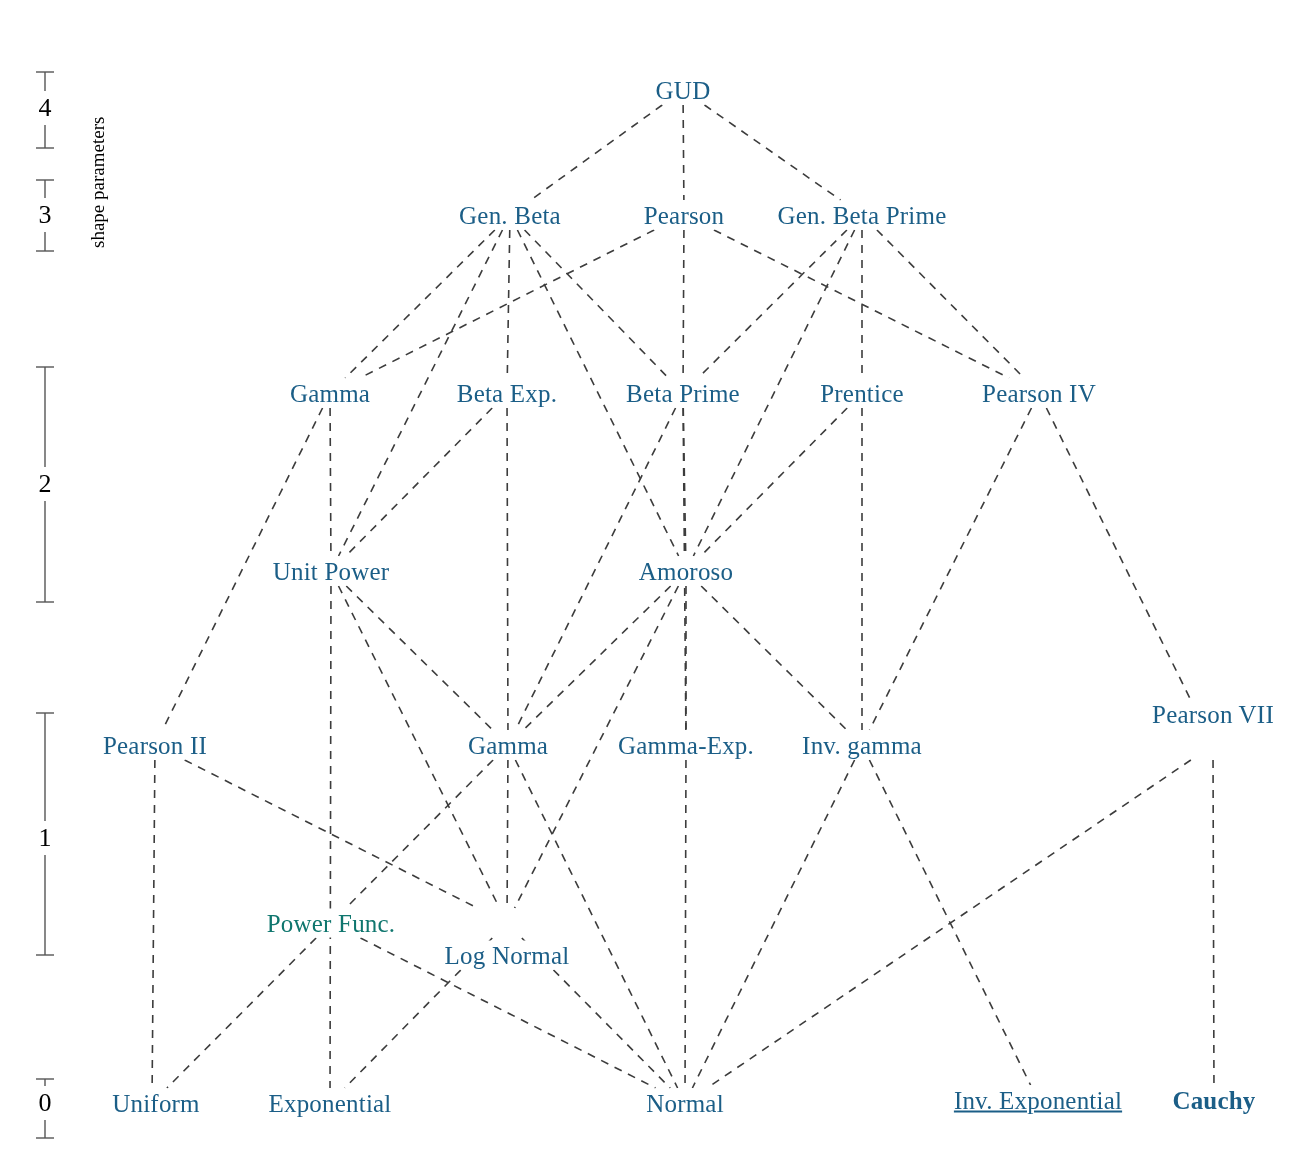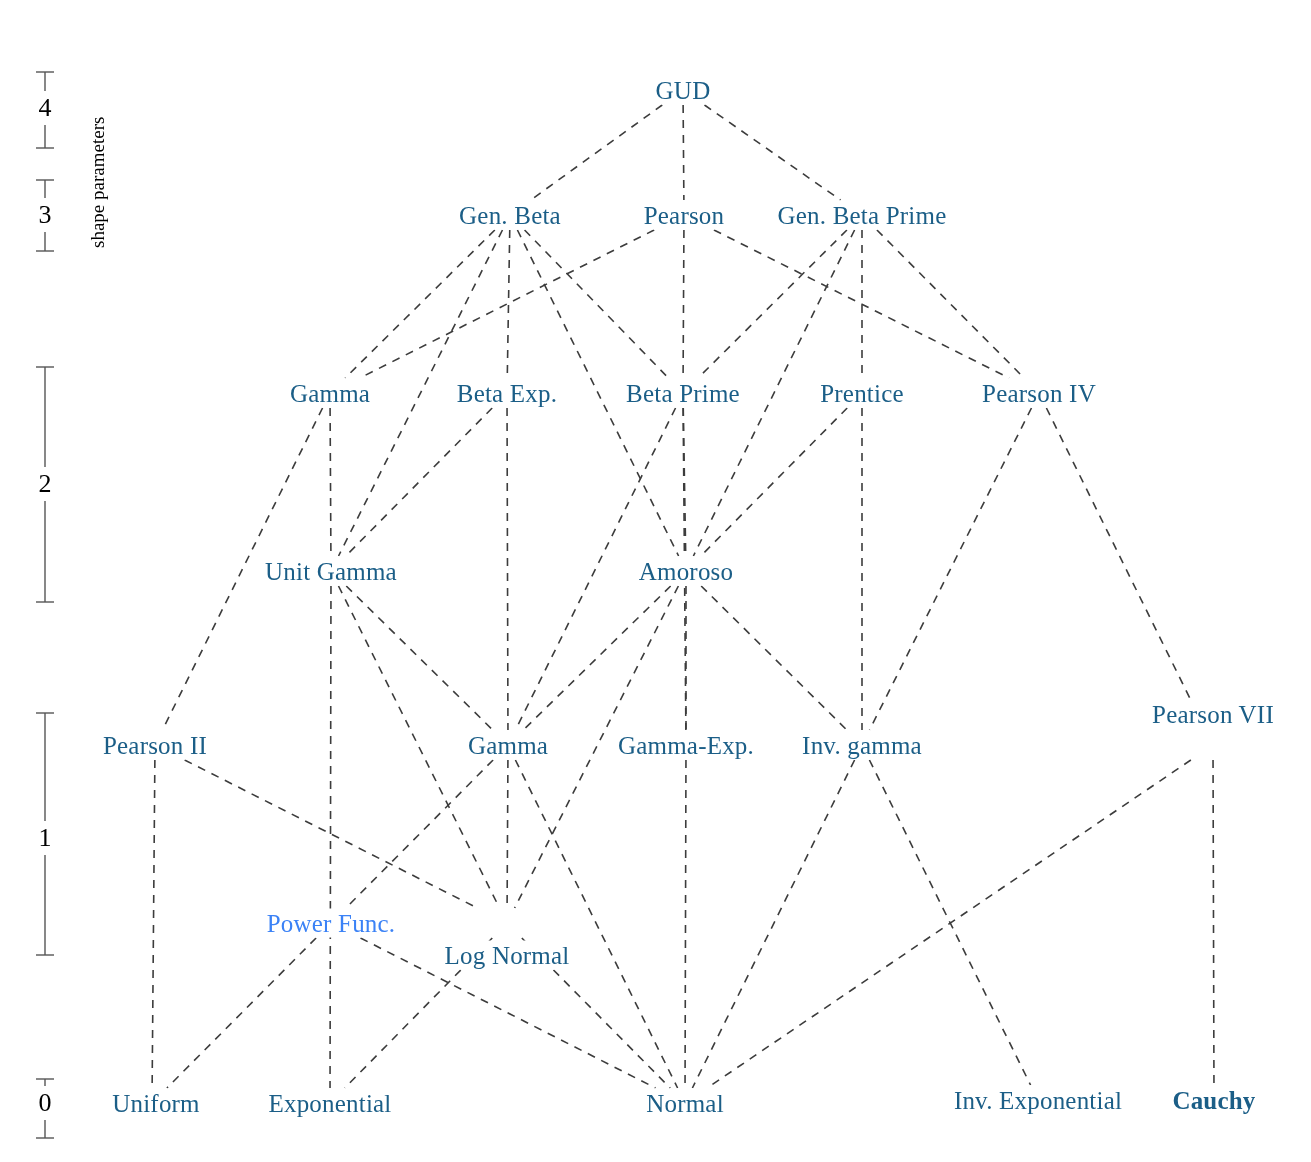--- a/index.html
+++ b/index.html
@@ -135,33 +135,33 @@
   <div id="nodes-layer">
       <div class="node-label" style="left: 683px; top: 90px; color: rgb(27, 94, 135);">GUD</div>
       <div class="node-label" style="left: 510px; top: 215px; color: rgb(27, 94, 135);">Gen. Beta</div>
       <div class="node-label" style="left: 684px; top: 215px; color: rgb(27, 94, 135);">Pearson</div>
       <div class="node-label" style="left: 862px; top: 215px; color: rgb(27, 94, 135);">Gen. Beta Prime</div>
       <div class="node-label" style="left: 330px; top: 393px; color: rgb(27, 94, 135);">Gamma</div>
       <div class="node-label" style="left: 507px; top: 393px; color: rgb(27, 94, 135);">Beta Exp.</div>
       <div class="node-label" style="left: 683px; top: 393px; color: rgb(27, 94, 135);">Beta Prime</div>
       <div class="node-label" style="left: 862px; top: 393px; color: rgb(27, 94, 135);">Prentice</div>
       <div class="node-label" style="left: 1039px; top: 393px; color: rgb(27, 94, 135);">Pearson IV</div>
-      <div class="node-label" style="left: 331px; top: 571px; color: rgb(27, 94, 135);">Unit Gamma</div>
+      <div class="node-label" style="left: 331px; top: 571px; color: rgb(27, 94, 135);">Unit Power</div>
       <div class="node-label" style="left: 686px; top: 571px; color: rgb(27, 94, 135);">Amoroso</div>
       <div class="node-label" style="left: 155px; top: 745px; color: rgb(27, 94, 135);">Pearson II</div>
       <div class="node-label" style="left: 508px; top: 745px; color: rgb(27, 94, 135);">Gamma</div>
       <div class="node-label" style="left: 686px; top: 745px; color: rgb(27, 94, 135);">Gamma-Exp.</div>
       <div class="node-label" style="left: 862px; top: 745px; color: rgb(27, 94, 135);">Inv. gamma</div>
       <div class="node-label" style="left: 1213px; top: 714px; color: rgb(27, 94, 135);">Pearson VII</div>
-      <div class="node-label" style="left: 331px; top: 923px; color: #3b82f6;">Power Func.</div>
+      <div class="node-label" style="left: 331px; top: 923px; color: #0f766e;">Power Func.</div>
       <div class="node-label" style="left: 507px; top: 923px; color: rgb(27, 94, 135); margin-top: 32px;">Log Normal</div>
       <div class="node-label" style="left: 156px; top: 1103px; color: rgb(27, 94, 135);">Uniform</div>
       <div class="node-label" style="left: 330px; top: 1103px; color: rgb(27, 94, 135);">Exponential</div>
       <div class="node-label" style="left: 685px; top: 1103px; color: rgb(27, 94, 135);">Normal</div>
-      <div class="node-label" style="left: 1038px; top: 1100px; color: rgb(27, 94, 135);">Inv. Exponential</div>
+      <div class="node-label" style="left: 1038px; top: 1100px; color: rgb(27, 94, 135); text-decoration: underline;">Inv. Exponential</div>
       <div class="node-label" style="left: 1214px; top: 1100px; color: rgb(27, 94, 135); font-weight: bold;">Cauchy</div>
     </div>
 
   <div id="axis-labels-layer">
       <div class="axis-tick-number" style="left: 45px; top: 108px;">4</div>
       <div class="axis-tick-number" style="left: 45px; top: 215px;">3</div>
       <div class="axis-tick-number" style="left: 45px; top: 484px;">2</div>
       <div class="axis-tick-number" style="left: 45px; top: 838px;">1</div>
       <div class="axis-tick-number" style="left: 45px; top: 1103px;">0</div>
     </div>

